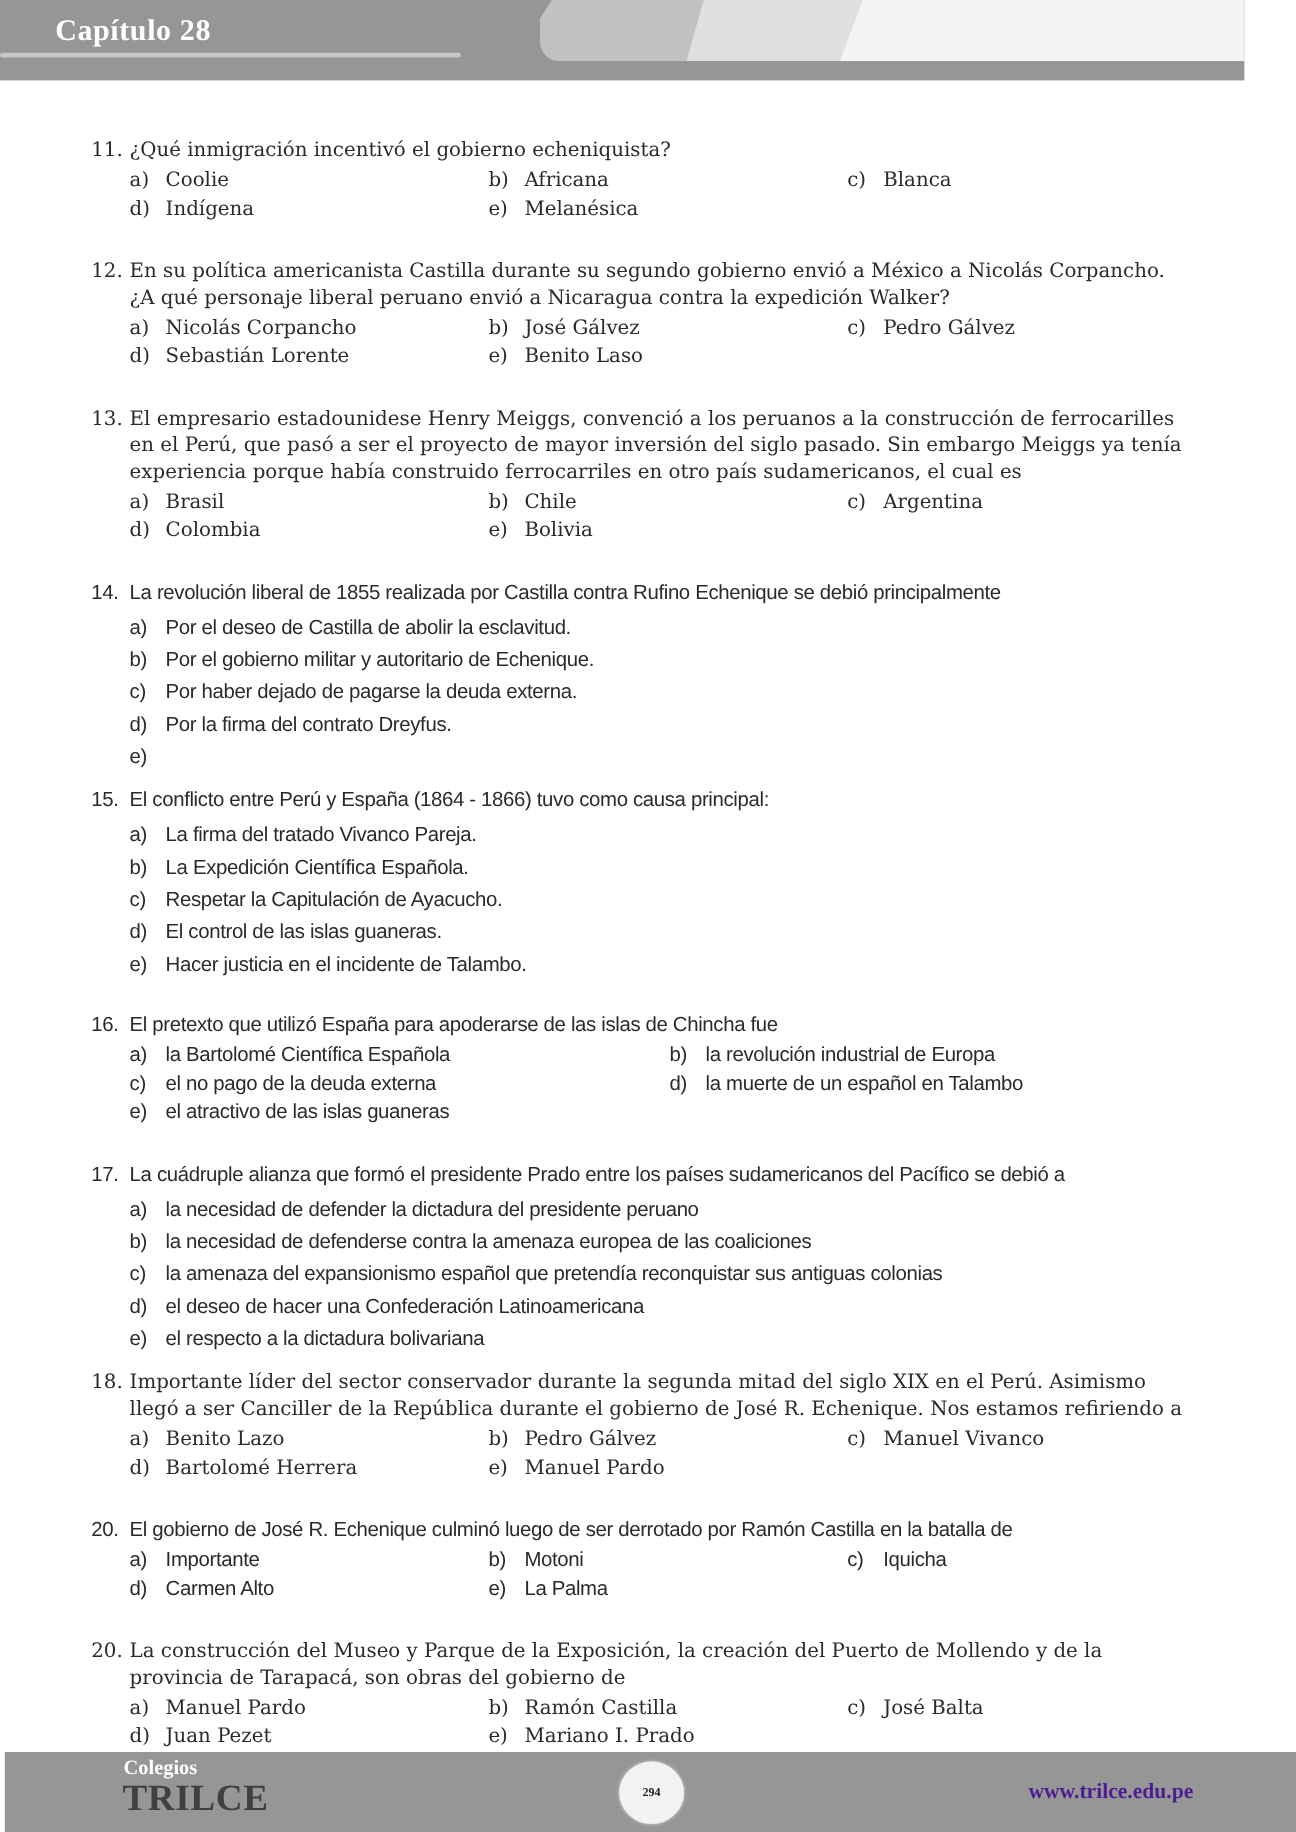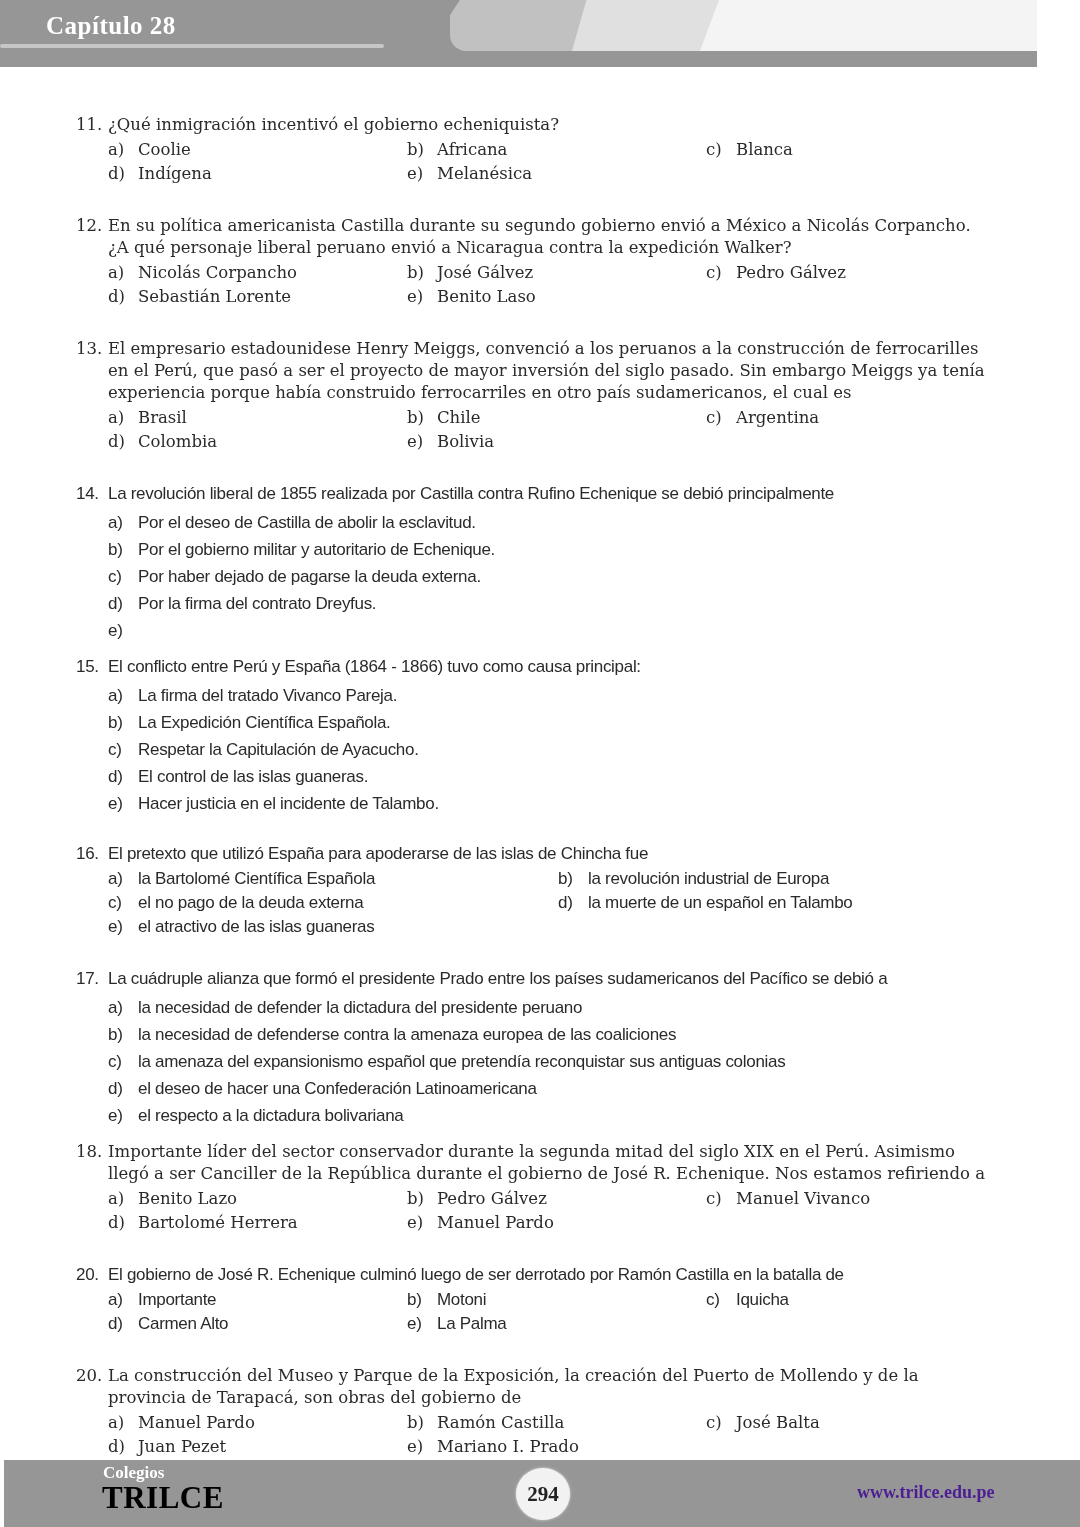--- a/index.html
+++ b/index.html
@@ -24,22 +24,22 @@
   .opts2 { display: grid; grid-template-columns: 450px 450px; padding-left: 32px; margin-top: 2px; }
   .opt { display: flex; line-height: 24px; }
   .opt .l { width: 30px; flex: none; }
   .optsList { padding-left: 32px; margin-top: 4px; }
   .optsList .opt { line-height: 27px; }
   .condensed { font-family: "Liberation Sans", sans-serif; letter-spacing: -0.3px; font-size: 17px; }
 
   
   .footer { position: absolute; left: 4px; top: 1460px; width: 1080px; height: 83px; background: #969696; }
   .footer .brand-small { position: absolute; left: 99px; top: 3px; color: #fff; font-family: "Liberation Serif", serif; font-weight: bold; font-size: 17px; }
-  .footer .brand-big { position: absolute; left: 98px; top: 20px; color: #000000; font-family: "Liberation Serif", serif; font-weight: bold; font-size: 31px; letter-spacing: 0.5px; }
-  .footer .badge { position: absolute; left: 512px; top: 8px; width: 54px; height: 52px; border-radius: 50%; background: #f2f2f2; box-shadow: 0 0 3px #ddd; display: flex; align-items: center; justify-content: center; font-family: "Liberation Serif", serif; font-weight: bold; font-size: 21px; color: #222; }
+  .footer .brand-big { position: absolute; left: 98px; top: 20px; color: #404040; font-family: "Liberation Serif", serif; font-weight: bold; font-size: 31px; letter-spacing: 0.5px; }
+  .footer .badge { position: absolute; left: 512px; top: 8px; width: 54px; height: 52px; border-radius: 50%; background: #f2f2f2; box-shadow: 0 0 3px #ddd; display: flex; align-items: center; justify-content: center; font-family: "Liberation Serif", serif; font-weight: bold; font-size: 10px; color: #222; }
   .footer .url { position: absolute; left: 853px; top: 22px; color: #4c1d95; font-family: "Liberation Serif", serif; font-weight: bold; font-size: 18px; }
 </style>
 </head>
 <body>
 
 <div class="header">
   <div class="shape1"></div>
   <div class="shape2"></div>
   <div class="shape3"></div>
   <div class="title">Capítulo 28</div>

